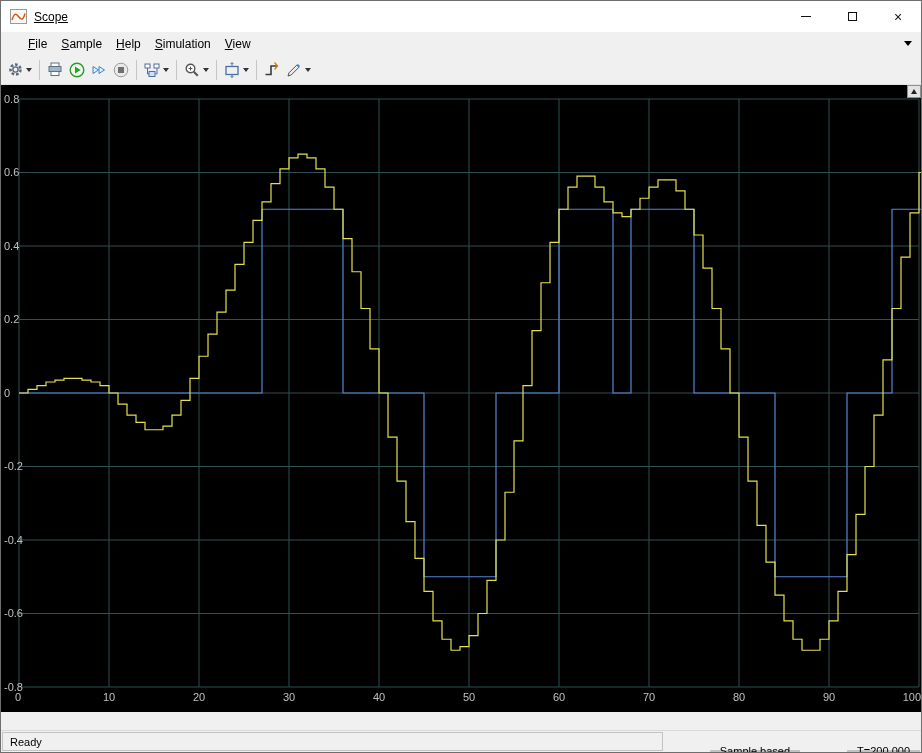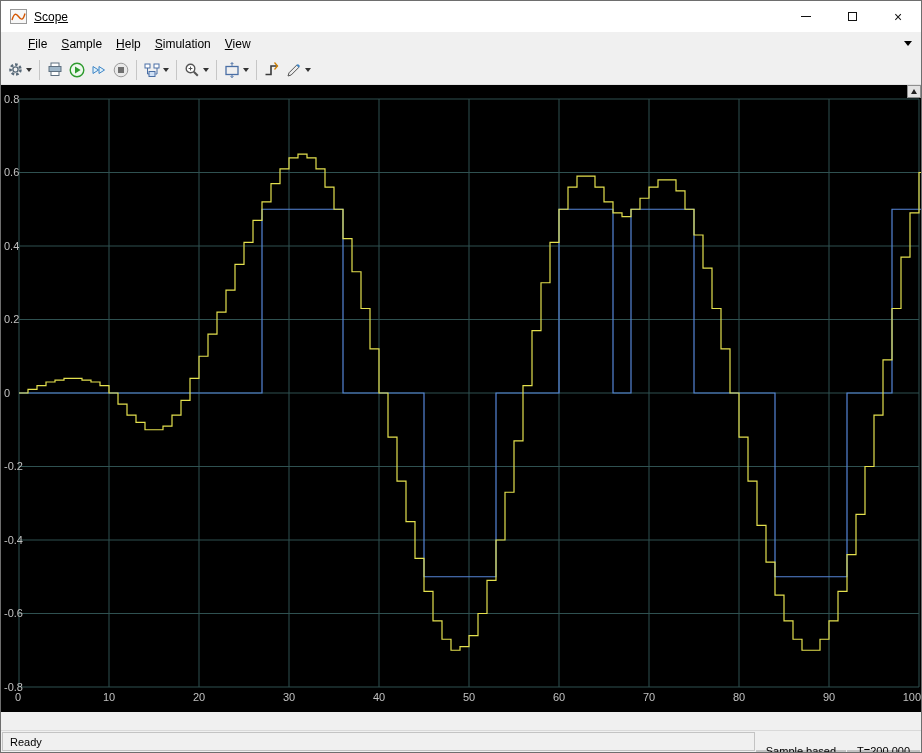--- a/index.html
+++ b/index.html
@@ -37,21 +37,21 @@
   .plot svg{ display:block; }
   .axes-max-btn{ position:absolute; top:0; right:0; width:14px; height:13px; background:#e3e3e3;
                  border:1px solid #8f8f8f; display:flex; align-items:center; justify-content:center; }
   .axes-max-glyph{ width:0; height:0; border-left:3px solid transparent; border-right:3px solid transparent;
                    border-bottom:5px solid #222; }
   text.tick{ font-size:11px; fill:#c0c0c0; font-family:"Liberation Sans",sans-serif; }
   line.grid{ stroke:#2f5151; stroke-width:1; }
 
   
   .statusbar{ height:22px; background:#f0f0f0; border-top:1px solid #d9d9d9; display:flex; align-items:stretch;
-              font-size:11px; color:#000; flex:0 0 auto; }
+              font-size:11px; color:#000; flex:0 0 auto;gap:46px; }
   .status-left{ flex:1; display:flex; align-items:center; padding-left:7px; border:1px solid #c3c3c3; margin:1px; background:#f0f0f0; }
   .status-panel{ display:flex; align-items:center; padding:0 9px; border:1px solid #c3c3c3; margin:19px 1px 1px 0; background:#f0f0f0; }
 </style>
 </head>
 <body>
 
 <div class="window">
 
   <div class="titlebar">
     <svg class="app-icon" viewBox="0 0 17 15">

